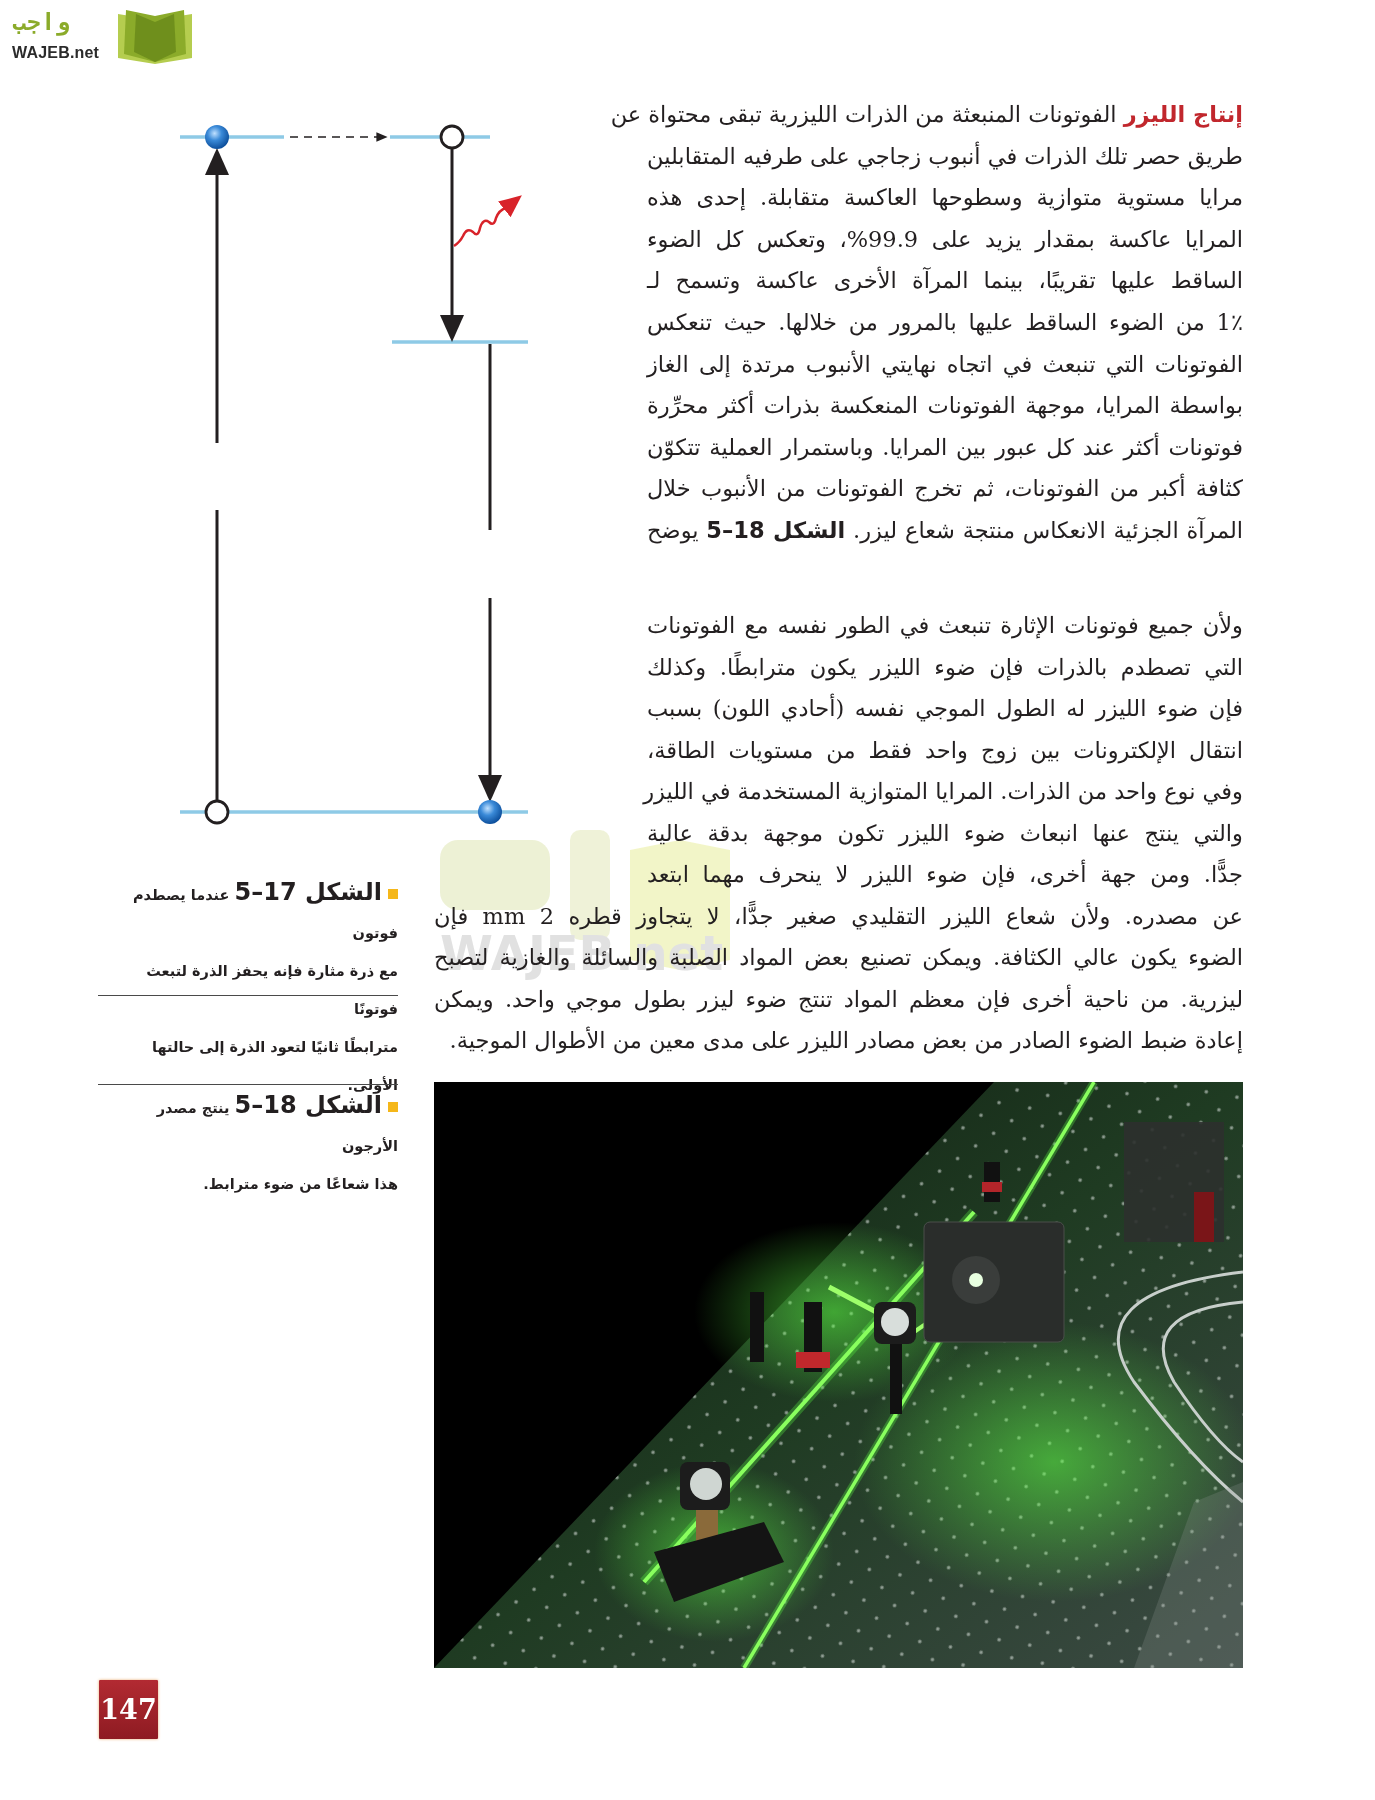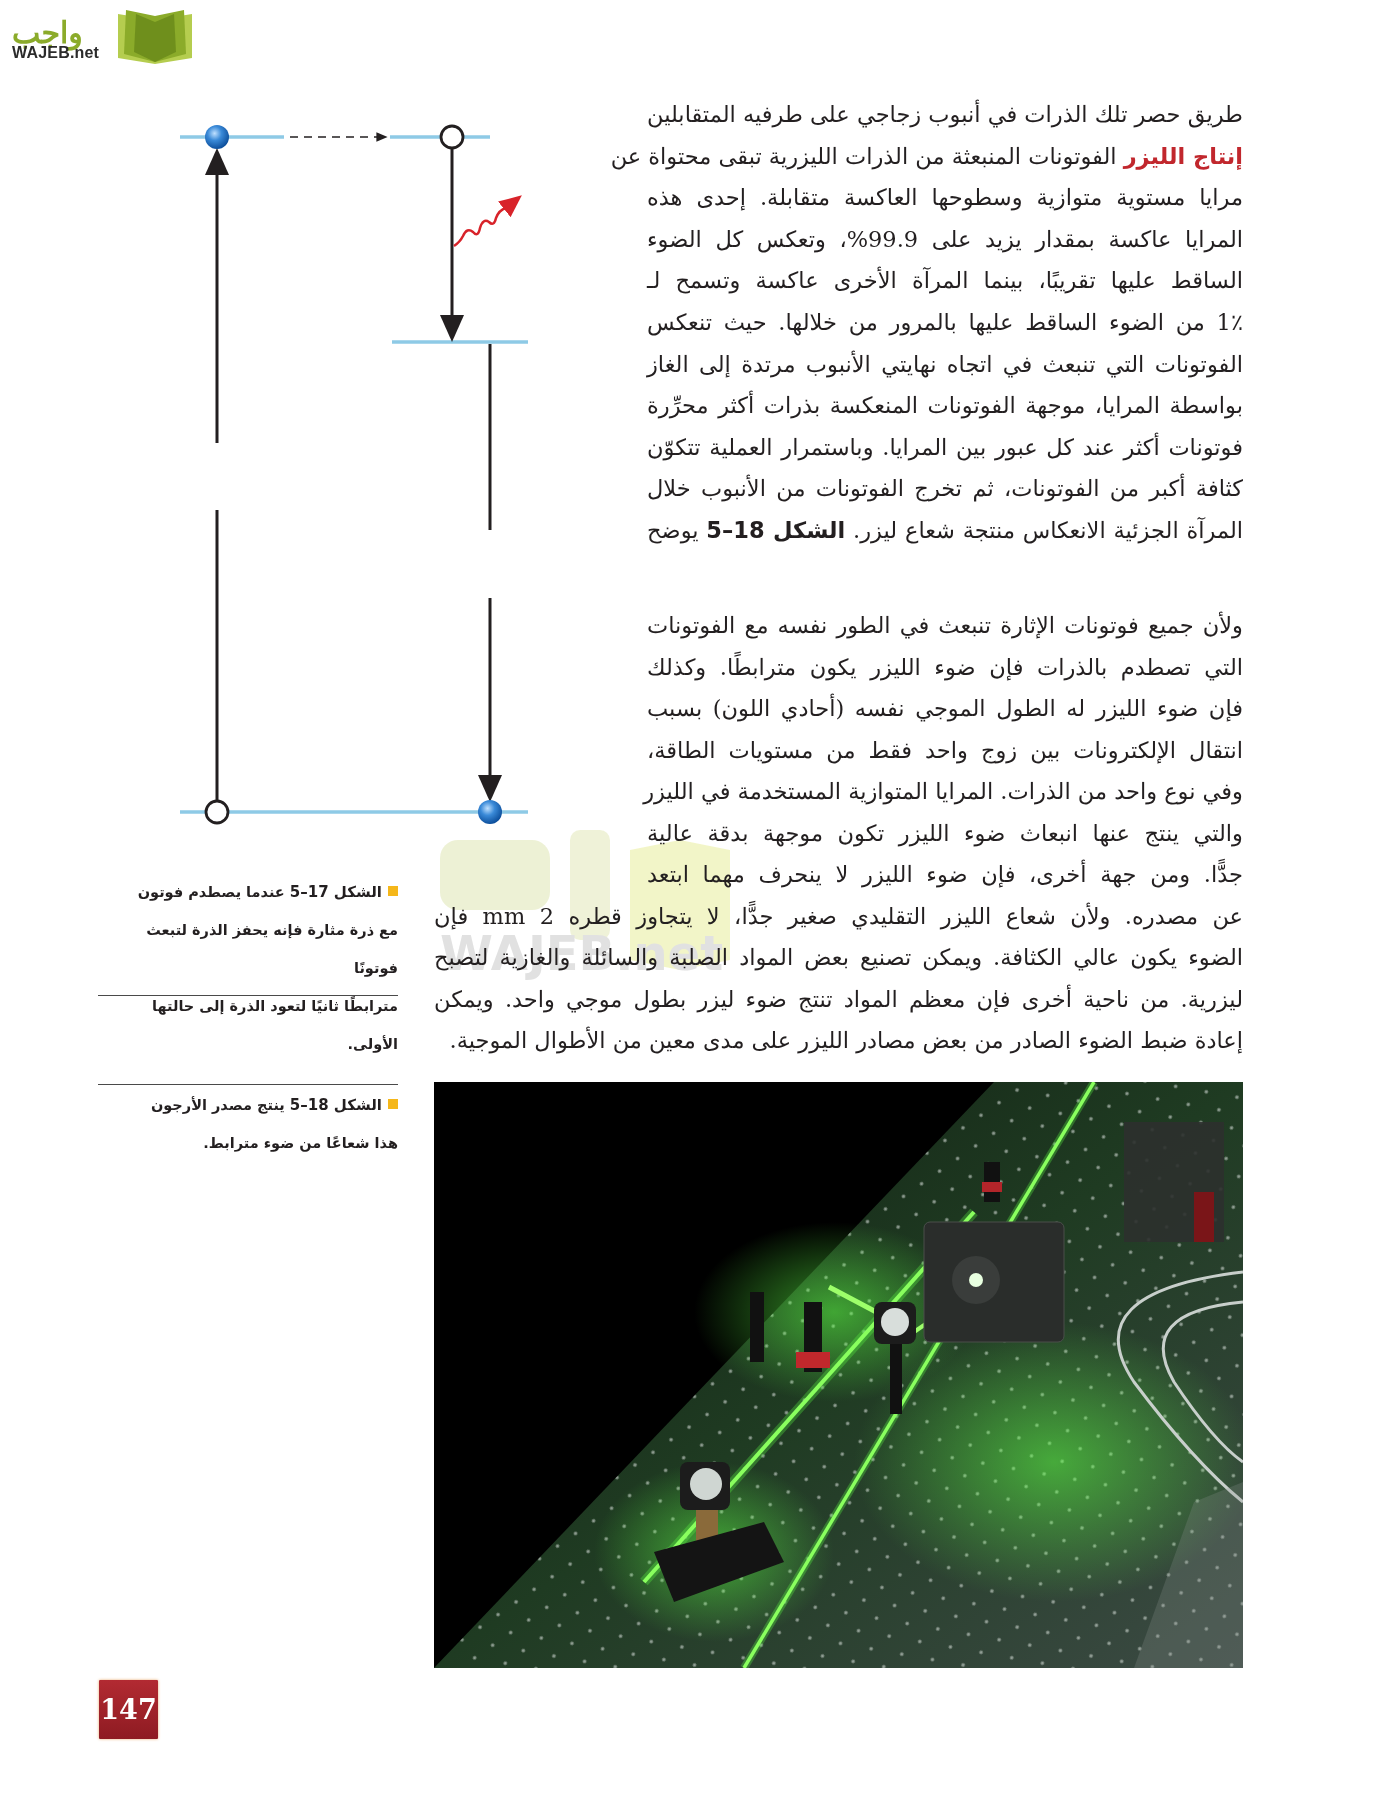--- a/index.html
+++ b/index.html
@@ -1,42 +1,42 @@
 <!DOCTYPE html>
 <html><head>
 <meta charset="utf-8">
 <style>
   * { box-sizing: border-box; margin: 0; padding: 0; }
   html, body { width: 1375px; height: 1800px; background: #ffffff; overflow: hidden; }
   body { position: relative; font-family: "DejaVu Sans", sans-serif; color: #231f20; }
 
   
   .logo { position: absolute; left: 8px; top: 4px; width: 186px; height: 64px; }
-  .logo-word { position: absolute; left: 4px; top: 13px; font-family: Liberation Sans, sans-serif; font-weight: bold; font-size: 30px; color: #8bab2a; direction: rtl; line-height: 32px; }
+  .logo-word { position: absolute; left: 4px; top: 4px; font-family: Liberation Mono, monospace; font-weight: bold; font-size: 24px; color: #8bab2a; direction: rtl; line-height: 32px; }
   .logo-latin { position: absolute; left: 4px; top: 40px; font-family: "Liberation Sans", sans-serif; font-weight: bold; font-size: 16px; color: #2b2b2b; letter-spacing: 0.2px; }
   .logo-latin small { font-size: 16px; }
   .logo-book { position: absolute; left: 106px; top: 4px; width: 82px; height: 58px; }
 
   
   .diagram { position: absolute; left: 0; top: 0; width: 640px; height: 860px; }
 
   
   .main-text { position: absolute; font-family: "DejaVu Serif", serif; font-size: 22.5px; line-height: 41.6px; direction: rtl; text-align: justify; text-align-last: right; color: #231f20; }
   .main-text .lead { color: #c1272d; font-weight: bold; font-family: "DejaVu Sans", sans-serif; }
   .main-text b { font-family: "DejaVu Sans", sans-serif; }
   .para1 { left: 647px; top: 94px; width: 596px; }
   .para2 { left: 647px; top: 605px; width: 596px; }
   .para3 { left: 434px; top: 854px; width: 809px; }
   .line { display: block; white-space: nowrap; text-align-last: justify; }
   .line.last { text-align-last: right; }
 
   
   .caption { position: absolute; left: 98px; width: 300px; direction: rtl; font-family: "DejaVu Sans", sans-serif; font-weight: bold; font-size: 14.5px; line-height: 38px; color: #231f20; }
   .caption .sq { display: inline-block; width: 10px; height: 10px; background: #f5b71a; margin-left: 6px; vertical-align: 1px; }
-  .caption .fig { font-size: 15px; margin-top: 36px; }
+  .caption .fig { font-size: 24px; margin-top: 36px; }
   .rule { position: absolute; left: 98px; width: 300px; height: 0; border-top: 1.5px solid #4a4a4a; }
 
   
   .watermark { position: absolute; left: 440px; top: 820px; width: 300px; height: 160px; pointer-events: none; opacity: 0.55; }
 
   
   .photo { position: absolute; left: 434px; top: 1082px; width: 809px; height: 586px; background: #000; overflow: hidden; }
 
   
   .page-num { position: absolute; left: 99px; top: 1680px; width: 59px; height: 59px; background: linear-gradient(#b22a32, #8e1b22); border-radius: 1px; box-shadow: 0 0 3px #e8a86a; color: #fff; font-family: "DejaVu Serif", serif; font-weight: bold; font-size: 27px; display: flex; align-items: center; justify-content: center; }
@@ -105,22 +105,22 @@
 
 <svg class="watermark" viewBox="0 0 300 160">
   <rect x="0" y="20" width="110" height="70" rx="18" fill="#dfe6b4"></rect>
   <rect x="130" y="10" width="40" height="110" rx="10" fill="#e3e9b9"></rect>
   <path d="M190 30 L240 20 L240 150 L190 140 Z" fill="#e9ee9c"></path>
   <path d="M240 20 L290 30 L290 140 L240 150 Z" fill="#e9ee9c"></path>
   <text x="0" y="150" font-family="DejaVu Sans, sans-serif" font-weight="bold" font-size="48" fill="#c9c9c9">WAJEB.net</text>
 </svg>
 
 <div class="main-text para1">
+  <span class="line"><span class="lead">إنتاج الليزر</span> <span>الفوتونات المنبعثة من الذرات الليزرية تبقى محتواة عن</span></span>
   <span class="line">طريق حصر تلك الذرات في أنبوب زجاجي على طرفيه المتقابلين</span>
-  <span class="line"><span class="lead">إنتاج الليزر</span> <span>الفوتونات المنبعثة من الذرات الليزرية تبقى محتواة عن</span></span>
   <span class="line">مرايا مستوية متوازية وسطوحها العاكسة متقابلة. إحدى هذه</span>
   <span class="line">المرايا عاكسة بمقدار يزيد على 99.9%، وتعكس كل الضوء</span>
   <span class="line">الساقط عليها تقريبًا، بينما المرآة الأخرى عاكسة وتسمح لـ</span>
   <span class="line">1٪ من الضوء الساقط عليها بالمرور من خلالها. حيث تنعكس</span>
   <span class="line">الفوتونات التي تنبعث في اتجاه نهايتي الأنبوب مرتدة إلى الغاز</span>
   <span class="line">بواسطة المرايا، موجهة الفوتونات المنعكسة بذرات أكثر محرِّرة</span>
   <span class="line">فوتونات أكثر عند كل عبور بين المرايا. وباستمرار العملية تتكوّن</span>
   <span class="line">كثافة أكبر من الفوتونات، ثم تخرج الفوتونات من الأنبوب خلال</span>
   <span class="line"><span>المرآة الجزئية الانعكاس منتجة شعاع ليزر.</span> <b>الشكل 18–5</b> <span>يوضح</span></span>
 </div>

